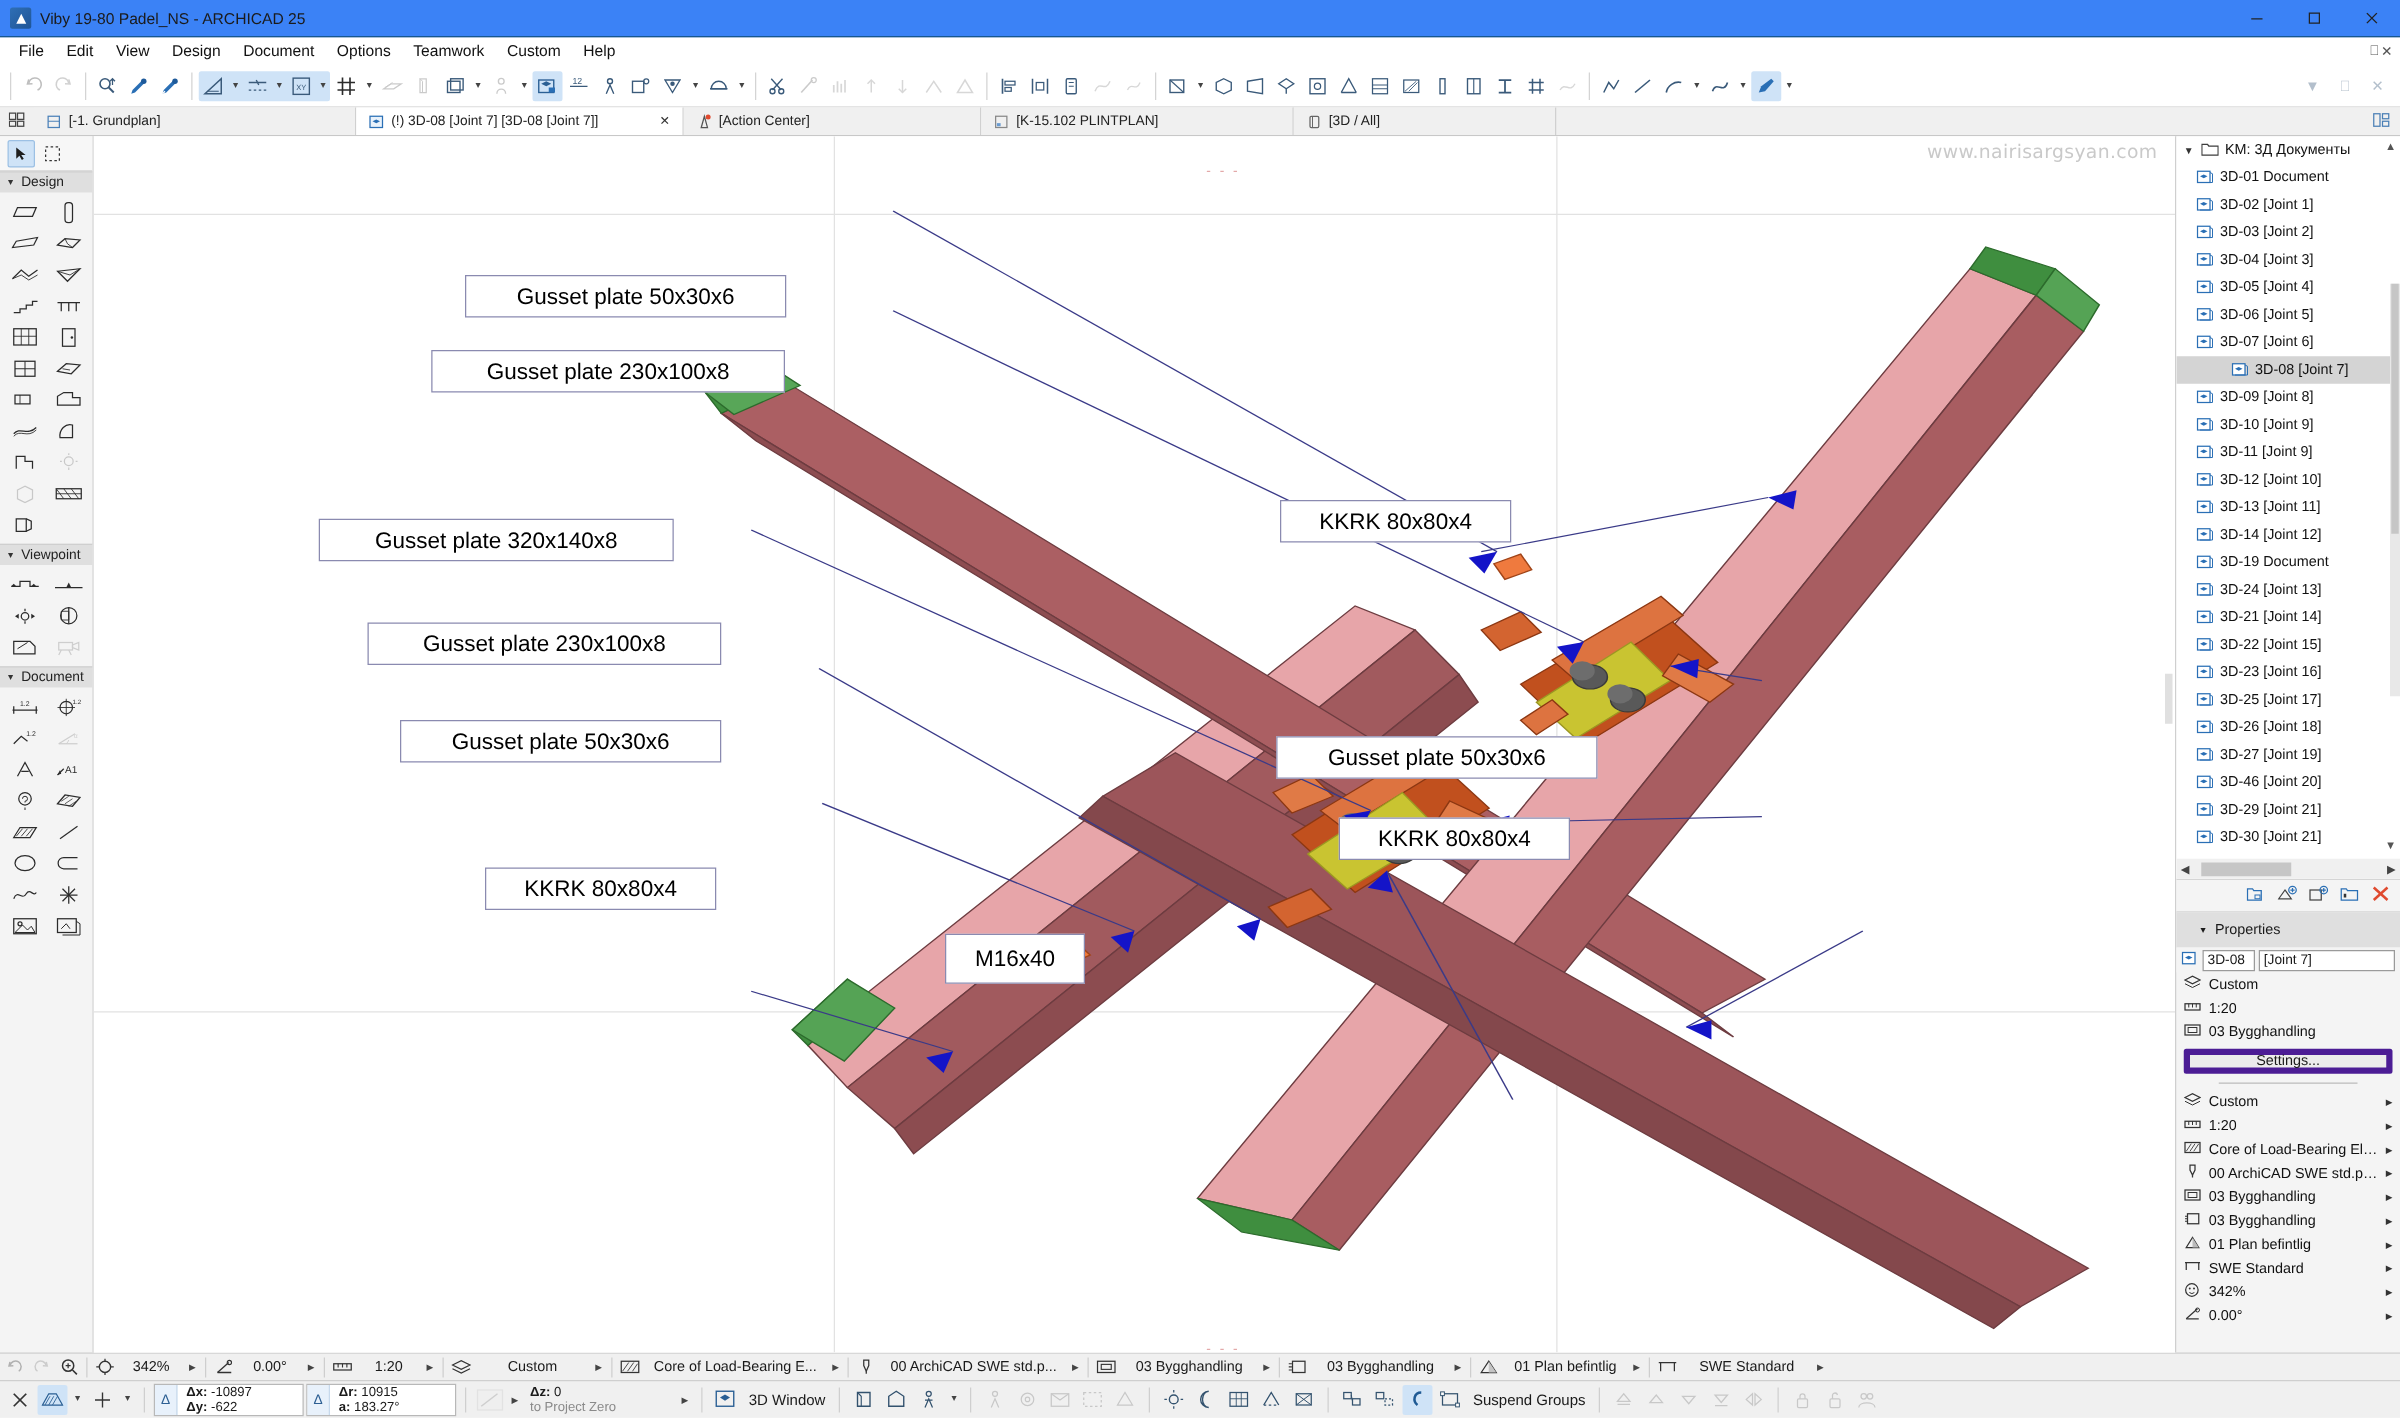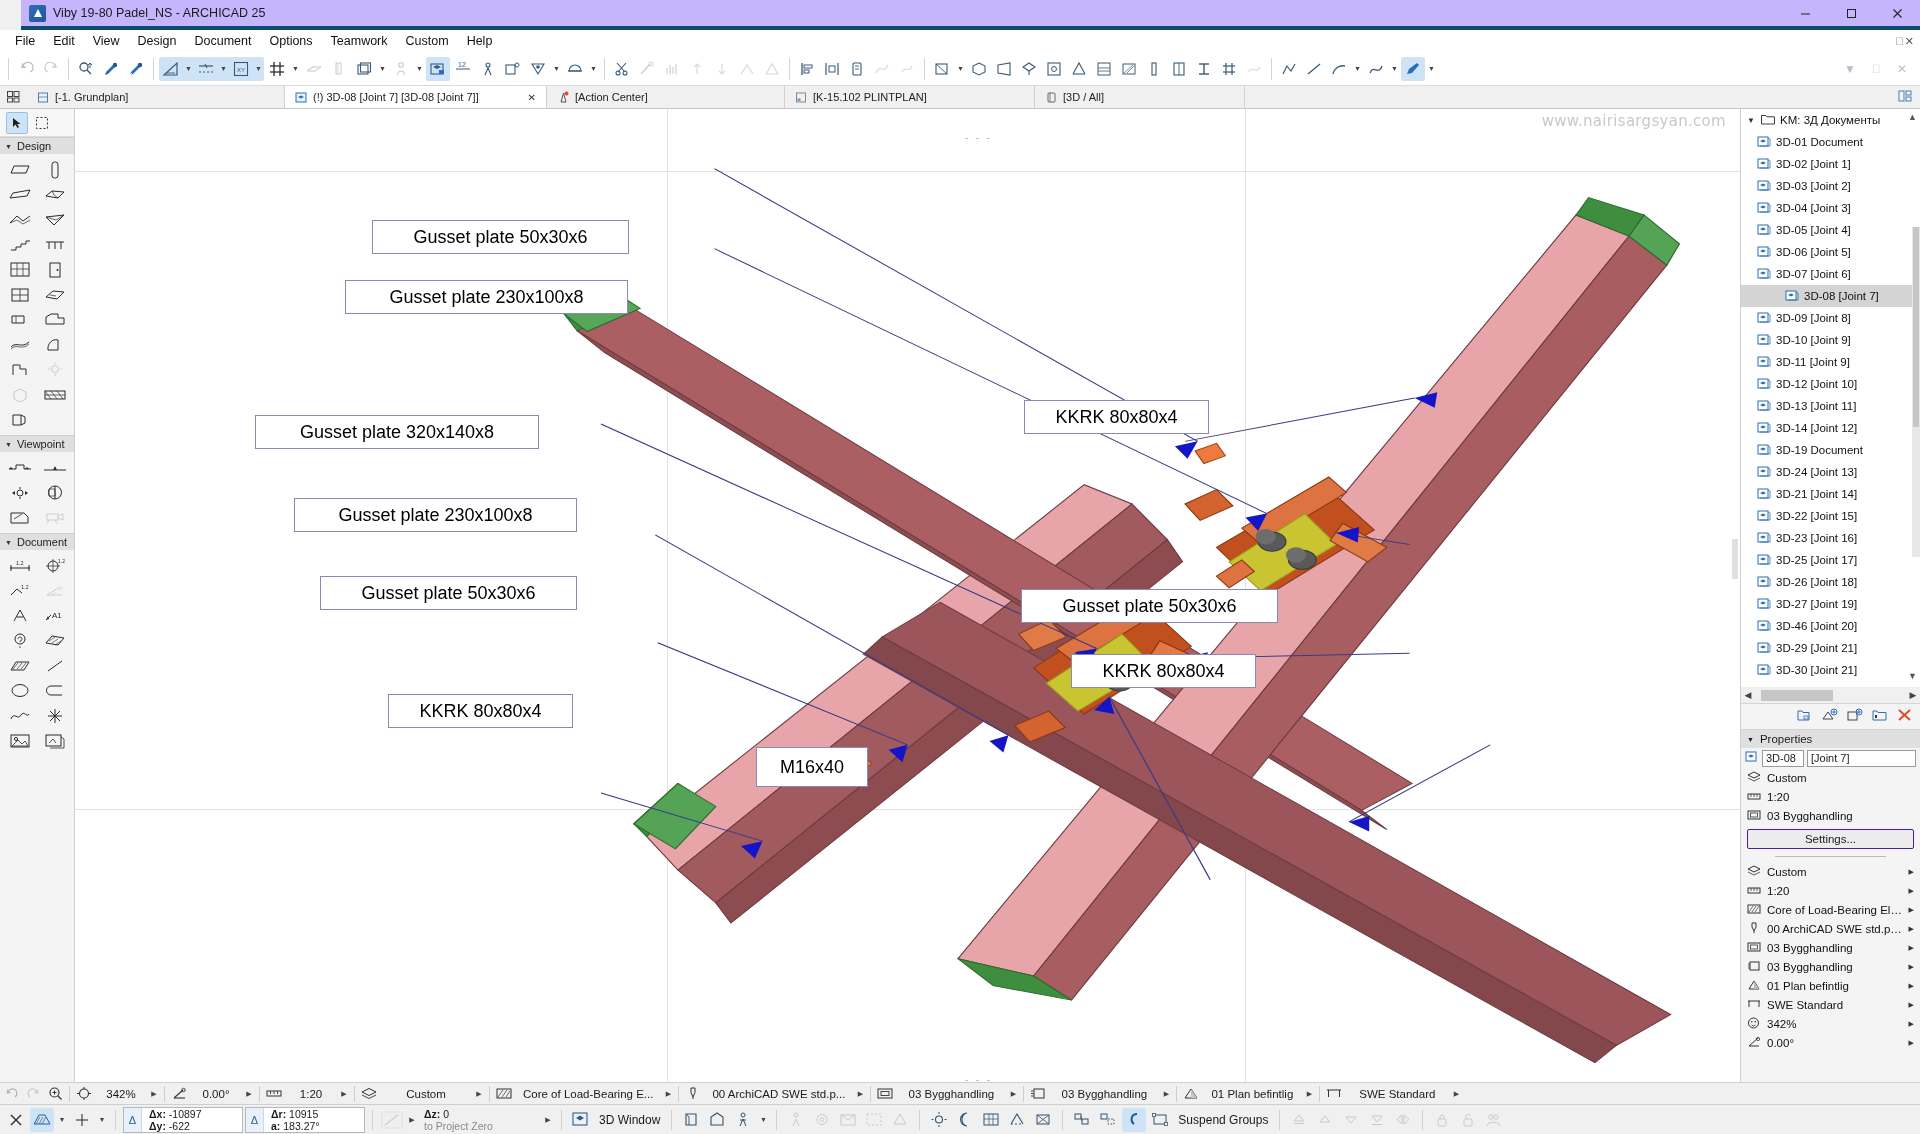--- a/index.html
+++ b/index.html
@@ -6,22 +6,22 @@
   html,body{
     width:1920px; height:1134px; overflow:hidden;
     font-family:"Liberation Sans", sans-serif;
     font-size:12px; color:#1a1a1a;
     background:#f0f0f0;
   }
   .app{ position:relative; width:1920px; height:1134px; display:flex; flex-direction:column; }
 
   
   .titlebar{
-    height:30px; background:#c4b5fd; display:flex; align-items:center;
-    border-bottom:4px solid #0c4a6e; flex:0 0 30px;margin-left:21px;
+    height:30px; background:#3b82f6; display:flex; align-items:center;
+    border-bottom:1px solid #0c4a6e; flex:0 0 30px;
   }
   .tb-icon{
     width:17px;height:17px;margin-left:8px;margin-right:7px;border-radius:2px;
     background:linear-gradient(135deg,#2f6fb5,#1f5597);
     display:flex;align-items:center;justify-content:center;
     color:#fff;font-size:11px;font-weight:bold;
   }
   .tb-title{ font-size:12.5px; color:#1b1b1b; }
   .tb-btns{ margin-left:auto; display:flex; height:30px; }
   .tb-btn{ width:46px;height:30px; display:flex;align-items:center;justify-content:center;
@@ -126,31 +126,31 @@
   .vscroll i{ position:absolute; left:1px; top:0; width:6px; height:200px; background:#c6c6c6;}
   .hscroll{ position:absolute; left:0; right:0; bottom:0; height:16px;
     background:#f0f0f0; display:flex; align-items:center; }
   .hscroll .arw{ width:14px;text-align:center;font-size:9px;color:#444; }
   .hscroll .track{ flex:1; height:11px; background:#f0f0f0; position:relative;}
   .hscroll .thumb{ position:absolute; left:6px; top:0; width:72px; height:11px; background:#c6c6c6;}
 
   .navtools{ height:26px; display:flex; align-items:center; justify-content:flex-end;
     gap:9px; padding-right:8px; background:#f4f4f4; border-bottom:1px solid #d5d5d5;}
 
-  .props-hd{ height:18px; background:#dfdfdf; display:flex; align-items:center;
-    gap:6px; padding-left:6px; font-size:11.5px; }
+  .props-hd{ height:28px; background:#dfdfdf; display:flex; align-items:center;
+    gap:6px; padding-left:18px; font-size:11.5px; }
   .prop-name{ height:20px; display:flex; align-items:center; gap:3px; padding:0 4px;
     background:#f4f4f4; }
   .prop-name .inp{ border:1px solid #9a9a9a; background:#fff; height:17px;
     display:flex; align-items:center; padding:0 3px; font-size:11px; }
   .prop-row{ height:19px; display:flex; align-items:center; gap:6px; padding:0 6px;
     font-size:11.5px; color:#111; }
   .prop-row .arw{ margin-left:auto; font-size:7px; color:#333; }
   .prop-row .lbl{ overflow:hidden; text-overflow:ellipsis; white-space:nowrap; }
-  .settings-btn{ margin:4px 6px 2px; height:20px; border:1px solid #4c1d95;
+  .settings-btn{ margin:4px 6px 2px; height:20px; border:5px solid #4c1d95;
     background:#ececec; display:flex; align-items:center; justify-content:center;
     font-size:11.5px; border-radius:2px; }
   .prop-div{ height:1px; background:#bbb; margin:5px 34px 5px; }
 
   
   .statusbar{
     height:22px; background:#f0f0f0; border-top:1px solid #cfcfcf;
     display:flex; align-items:center; font-size:11.5px; flex:0 0 22px; overflow:hidden;
   }
   .sb-ico{ width:22px;height:20px;display:flex;align-items:center;justify-content:center;color:#333;}

